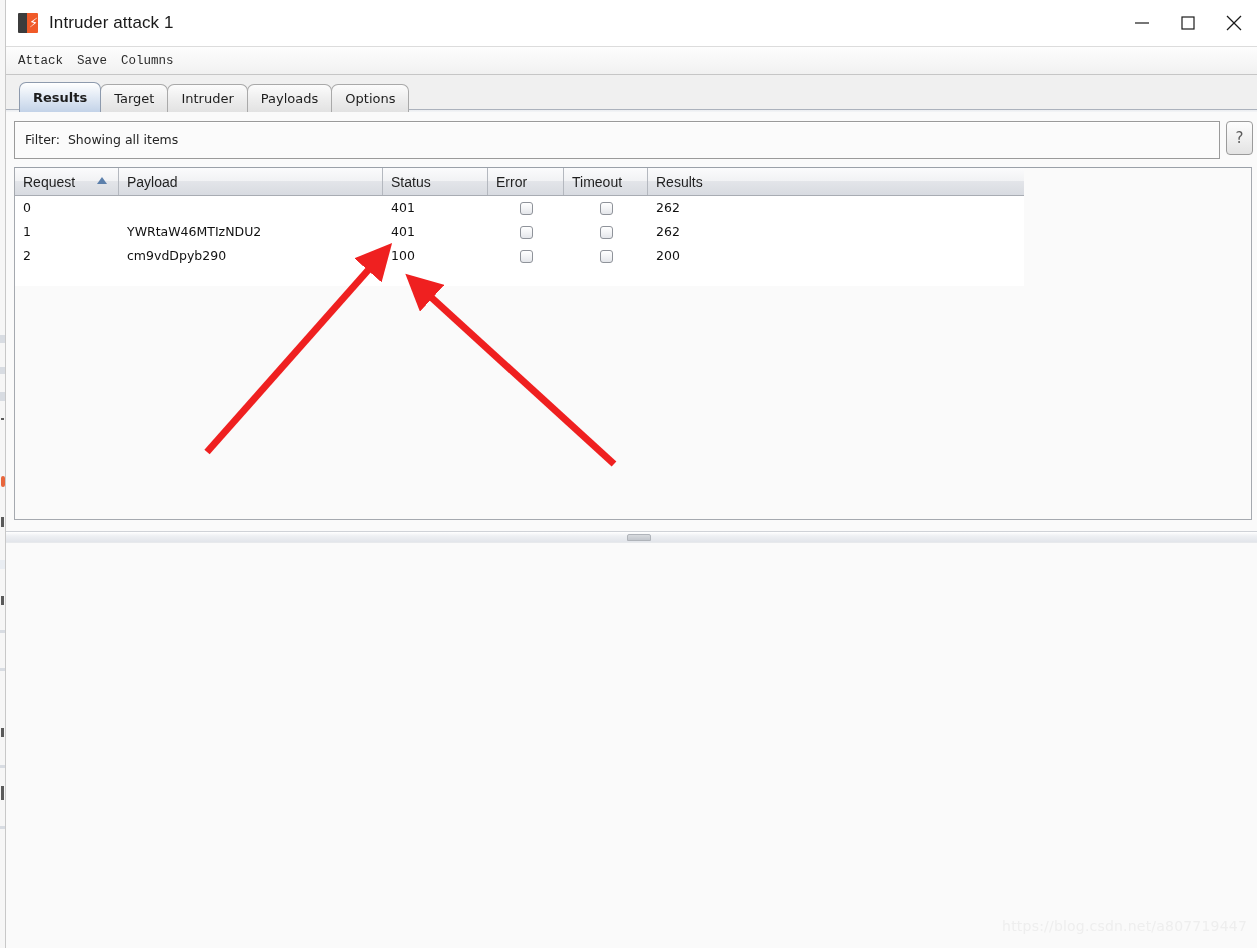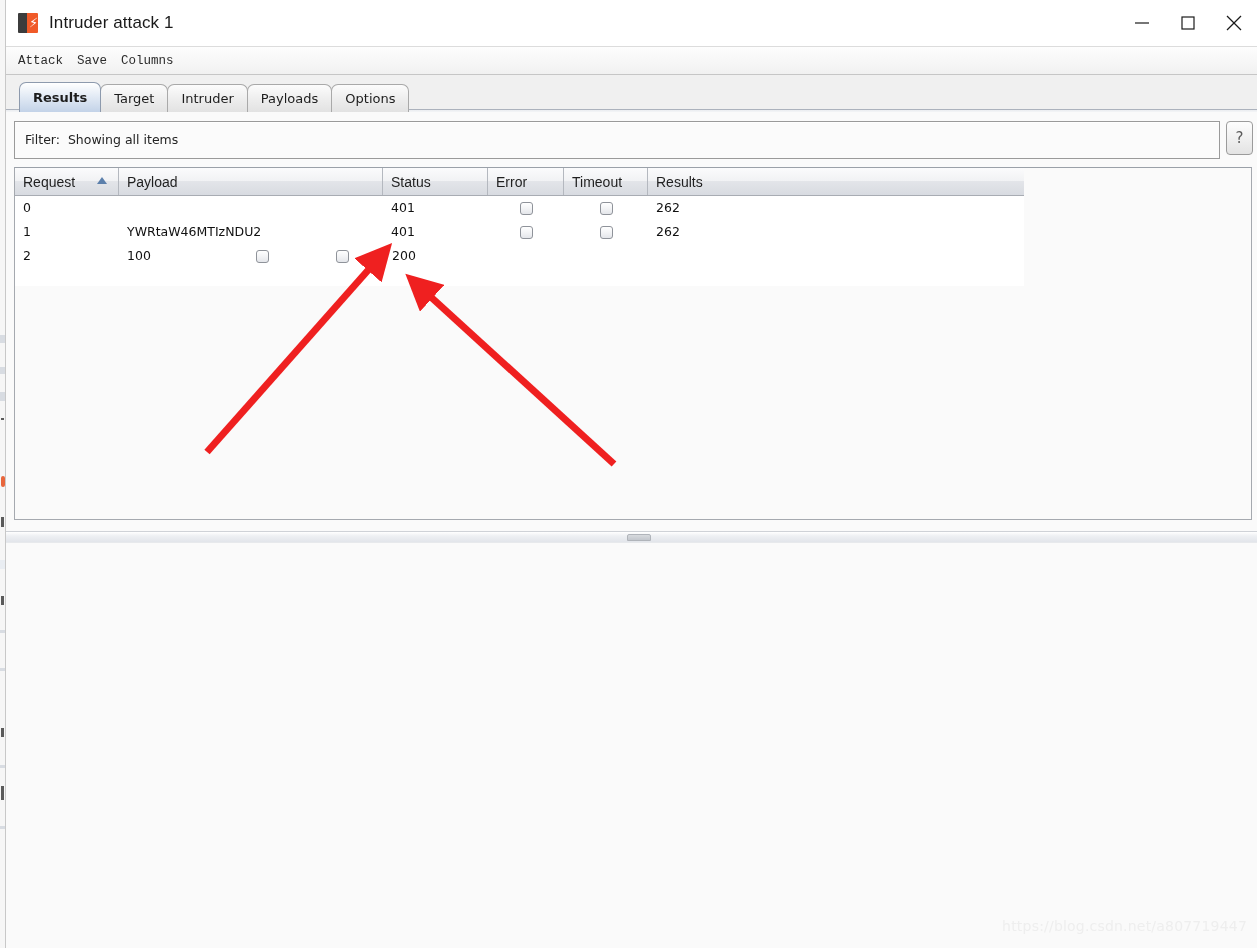--- a/index.html
+++ b/index.html
@@ -495,20 +495,21 @@
                 </div>
               <div class="td center" style="width:84px">
                   <span class="cbx"></span>
                 </div>
               <div class="td" style="width:110px">262</div>
               <div class="td" style="width:260px"></div>
             </div>
 
             <div class="trow">
               <div class="td" style="width:104px">2</div>
+              <div class="td" style="width:264px">cm9vdDpyb290</div>
               <div class="td" style="width:105px">100</div>
               <div class="td center" style="width:76px">
                   <span class="cbx"></span>
                 </div>
               <div class="td center" style="width:84px">
                   <span class="cbx"></span>
                 </div>
               <div class="td" style="width:110px">200</div>
               <div class="td" style="width:260px"></div>
             </div>

